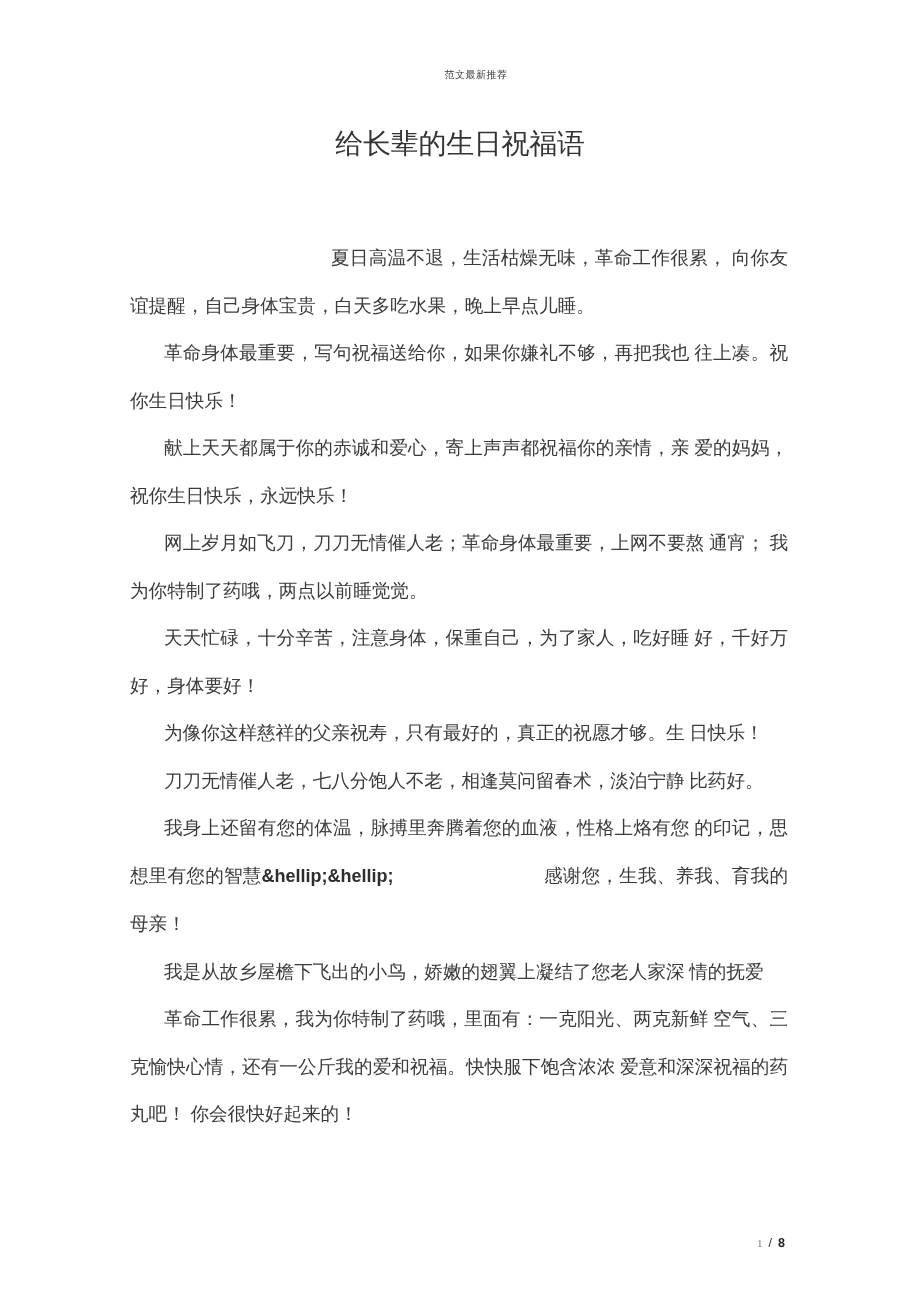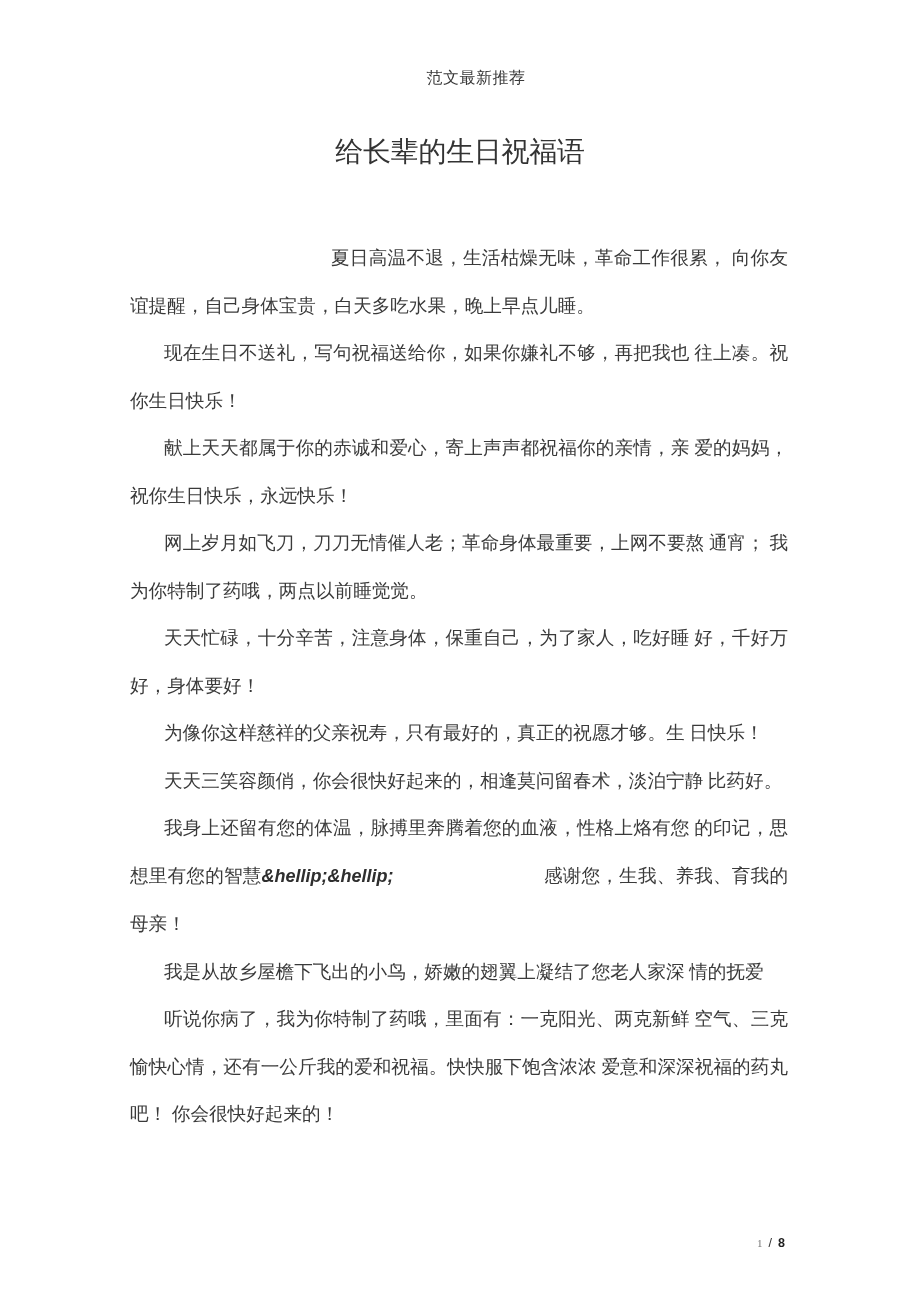--- a/index.html
+++ b/index.html
@@ -15,30 +15,30 @@
     overflow: hidden;
     font-family: "Liberation Serif", "DejaVu Serif", serif;
     color: #3a3a3a;
   }
   .doc-header {
     position: absolute;
     top: 68px;
     left: 32px;
     right: 0;
     text-align: center;
-    font-size: 16px;
+    font-size: 10px;
     letter-spacing: 0.5px;
     color: #3a3a3a;
   }
   .doc-title {
     position: absolute;
     top: 117px;
     left: 0;
     right: 0;
-    margin: 16px;
+    margin: 8px;
     text-align: center;
     font-size: 28px;
     font-weight: 400;
     letter-spacing: -0.3px;
     color: #333333;
   }
   .doc-body {
     position: absolute;
     top: 234px;
     left: 130px;
@@ -52,21 +52,20 @@
     margin: 0;
     padding: 0;
   }
   .para.indent-normal { text-indent: 34px; }
   .para.indent-large  { text-indent: 201px; }
   .entity-literal {
     font-family: "Liberation Sans", "DejaVu Sans", sans-serif;
     font-weight: bold;
     font-size: 18px;
     color: #2e2e2e;
-    font-style: italic;
   }
   .doc-footer {
     position: absolute;
     top: 1236px;
     left: 757px;
     font-size: 12px;
     white-space: nowrap;
     color: #333333;
   }
   .footer-current {
@@ -91,29 +90,29 @@
 <body>
 
 <div class="page">
 
   <div class="doc-header">范文最新推荐</div>
 
   <h1 class="doc-title">给长辈的生日祝福语</h1>
 
   <div class="doc-body" id="doc-body">
       <p class="para indent-large">夏日高温不退，生活枯燥无味，革命工作很累， 向你友谊提醒，自己身体宝贵，白天多吃水果，晚上早点儿睡。</p>
-      <p class="para indent-normal">现在生日不送礼，写句祝福送给你，如果你嫌礼不够，再把我也 往上凑。祝你生日快乐！</p>
+      <p class="para indent-normal">革命身体最重要，写句祝福送给你，如果你嫌礼不够，再把我也 往上凑。祝你生日快乐！</p>
       <p class="para indent-normal">献上天天都属于你的赤诚和爱心，寄上声声都祝福你的亲情，亲 爱的妈妈，祝你生日快乐，永远快乐！</p>
       <p class="para indent-normal">网上岁月如飞刀，刀刀无情催人老；革命身体最重要，上网不要熬 通宵； 我为你特制了药哦，两点以前睡觉觉。</p>
       <p class="para indent-normal">天天忙碌，十分辛苦，注意身体，保重自己，为了家人，吃好睡 好，千好万好，身体要好！</p>
       <p class="para indent-normal">为像你这样慈祥的父亲祝寿，只有最好的，真正的祝愿才够。生 日快乐！</p>
-      <p class="para indent-normal">天天三笑容颜俏，你会很快好起来的，相逢莫问留春术，淡泊宁静 比药好。</p>
+      <p class="para indent-normal">刀刀无情催人老，七八分饱人不老，相逢莫问留春术，淡泊宁静 比药好。</p>
       <p class="para indent-normal">我身上还留有您的体温，脉搏里奔腾着您的血液，性格上烙有您 的印记，思想里有您的智慧<span class="entity-literal">&amp;hellip;&amp;hellip;</span>　　　　　　　　感谢您，生我、养我、育我的母亲！</p>
       <p class="para indent-normal">我是从故乡屋檐下飞出的小鸟，娇嫩的翅翼上凝结了您老人家深 情的抚爱</p>
-      <p class="para indent-normal">听说你病了，我为你特制了药哦，里面有：一克阳光、两克新鲜 空气、三克愉快心情，还有一公斤我的爱和祝福。快快服下饱含浓浓 爱意和深深祝福的药丸吧！ 你会很快好起来的！</p>
+      <p class="para indent-normal">革命工作很累，我为你特制了药哦，里面有：一克阳光、两克新鲜 空气、三克愉快心情，还有一公斤我的爱和祝福。快快服下饱含浓浓 爱意和深深祝福的药丸吧！ 你会很快好起来的！</p>
     </div>
 
   <div class="doc-footer">
     <span class="footer-current">1</span>
     <span class="footer-sep">/</span>
     <span class="footer-total">8</span>
   </div>
 
 </div>
 

